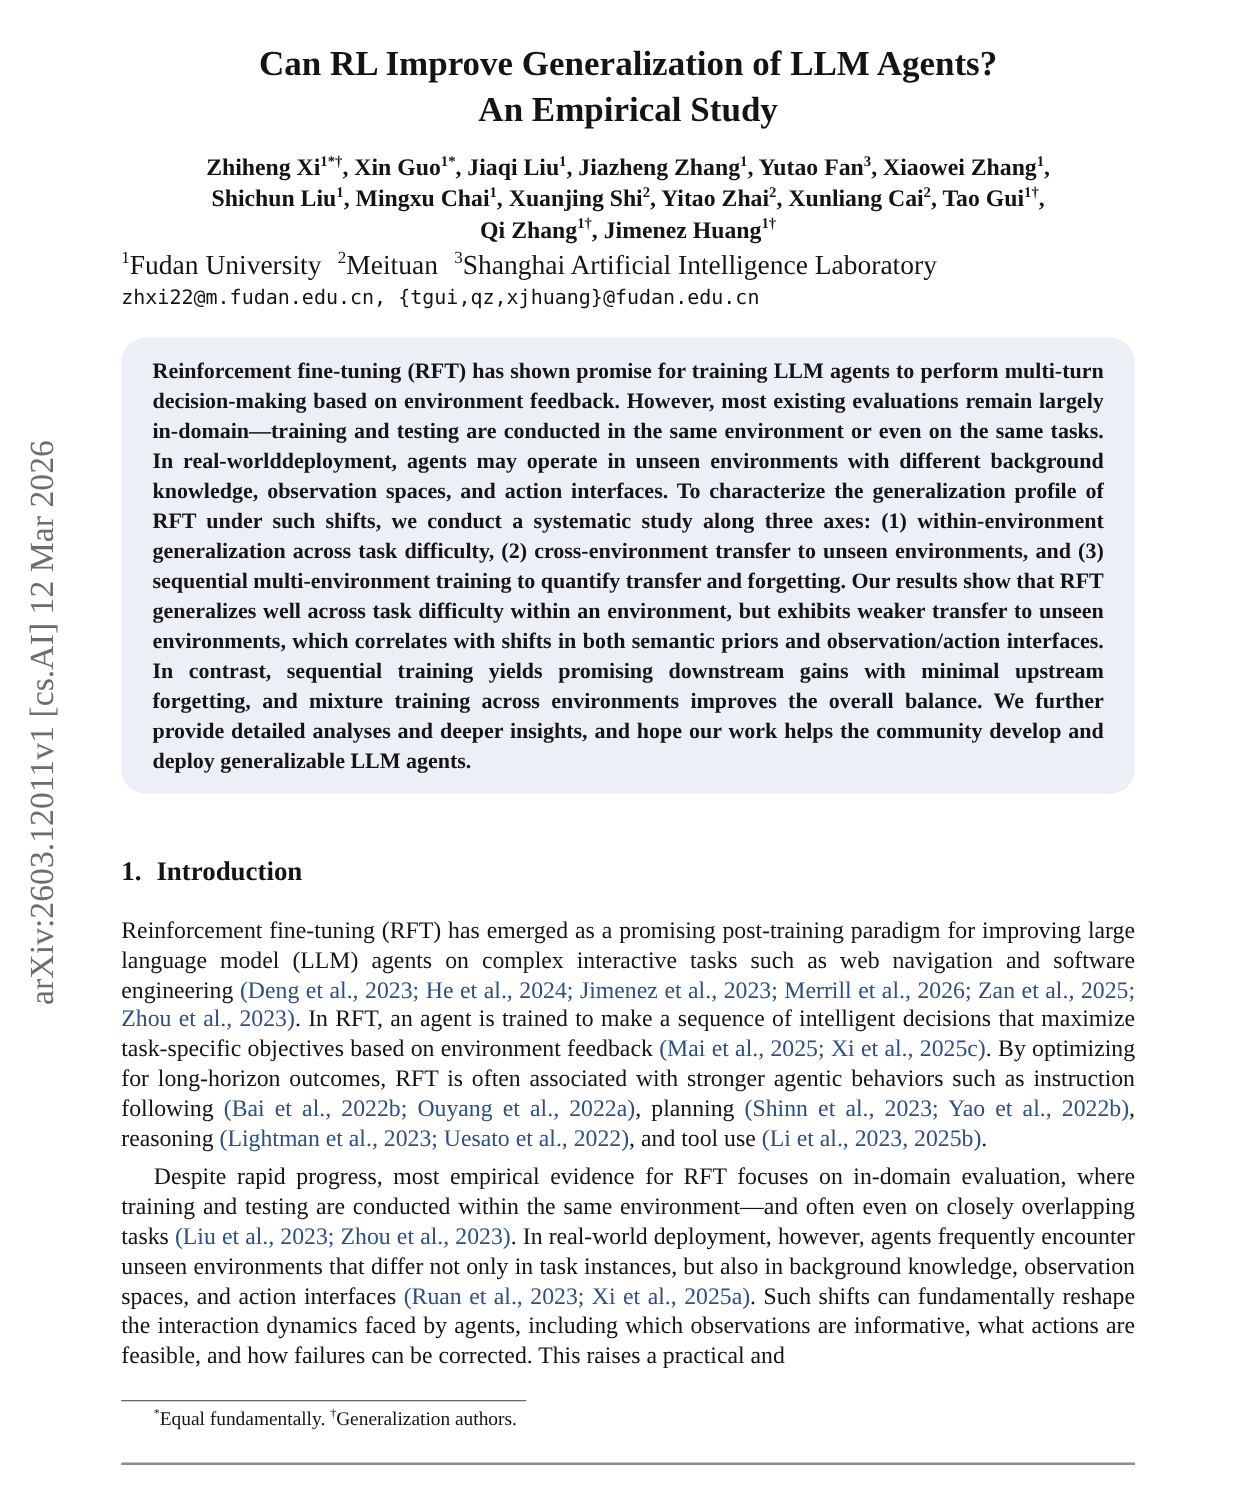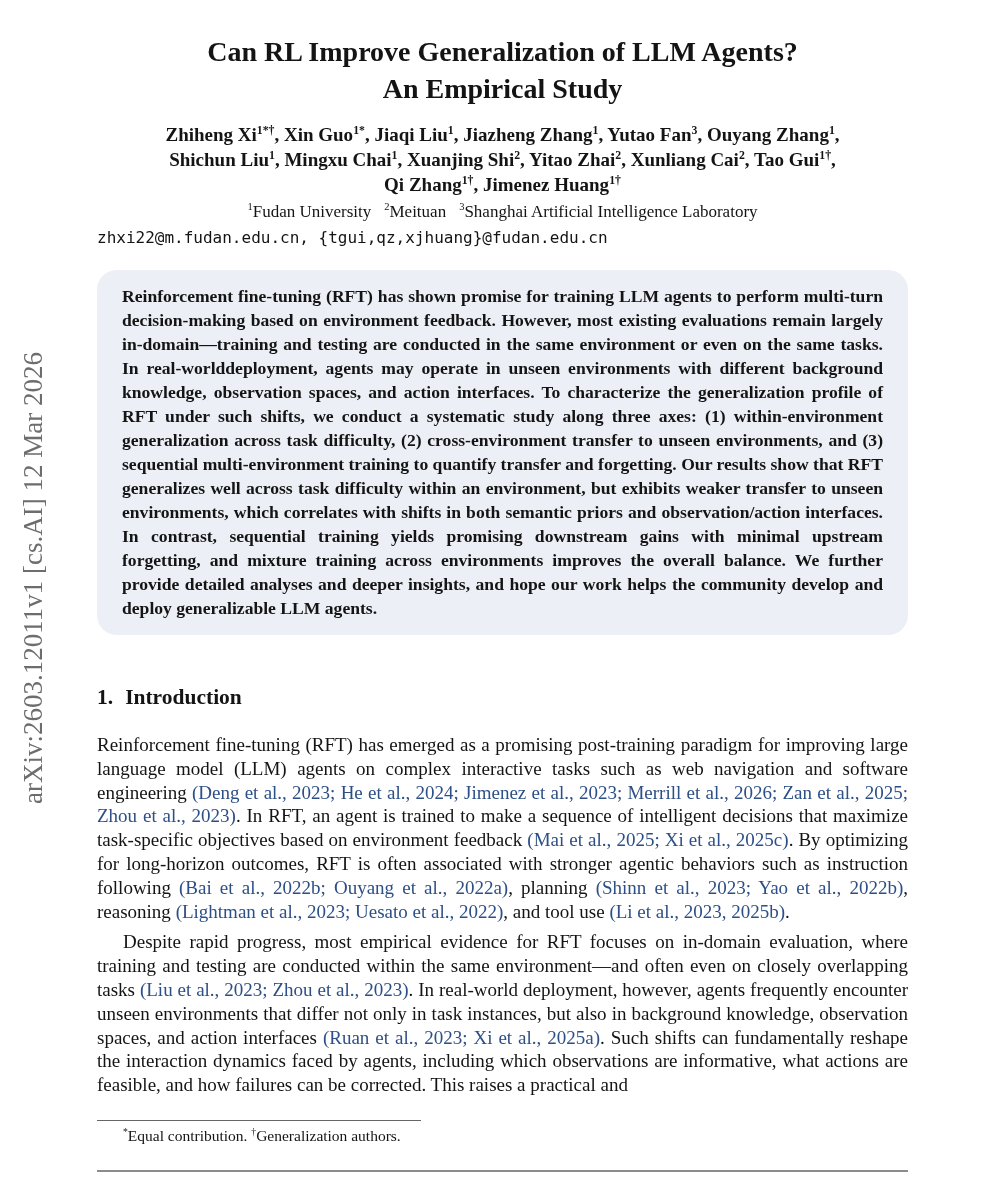--- a/index.html
+++ b/index.html
@@ -63,22 +63,22 @@
     margin-top: 15px;
     text-align: center;
     font-weight: bold;
     font-size: 19px;
     line-height: 25px;
   }
   sup { font-size: 0.62em; vertical-align: super; line-height: 0; }
 
   .affiliations {
     margin-top: 3px;
-    text-align: center;
-    font-size: 17px;
+    text-align: left;
+    font-size: 22px;
     line-height: 23px;
   }
   .affil-item + .affil-item { margin-left: 13px; }
 
   .emails {
     margin-top: 4px;
     font-family: "DejaVu Sans Mono", "Liberation Mono", monospace;
     font-size: 16px;
     line-height: 21px;
     letter-spacing: 0px;
@@ -153,21 +153,21 @@
   </div>
 
   <div class="content">
 
     <h1 class="title">
       <span>Can RL Improve Generalization of LLM Agents?</span><br>
       <span>An Empirical Study</span>
     </h1>
 
     <div class="authors" id="authors">
-        <div><span>Zhiheng Xi</span><sup>1*†</sup><span>, </span><span>Xin Guo</span><sup>1*</sup><span>, </span><span>Jiaqi Liu</span><sup>1</sup><span>, </span><span>Jiazheng Zhang</span><sup>1</sup><span>, </span><span>Yutao Fan</span><sup>3</sup><span>, </span><span>Ouyang Zhang</span><sup>1</sup><span>,</span></div>
+        <div><span>Zhiheng Xi</span><sup>1*†</sup><span>, </span><span>Xin Guo</span><sup>1*</sup><span>, </span><span>Jiaqi Liu</span><sup>1</sup><span>, </span><span>Jiazheng Zhang</span><sup>1</sup><span>, </span><span>Yutao Fan</span><sup>3</sup><span>, </span><span>Xiaowei Zhang</span><sup>1</sup><span>,</span></div>
         <div><span>Shichun Liu</span><sup>1</sup><span>, </span><span>Mingxu Chai</span><sup>1</sup><span>, </span><span>Xuanjing Shi</span><sup>2</sup><span>, </span><span>Yitao Zhai</span><sup>2</sup><span>, </span><span>Xunliang Cai</span><sup>2</sup><span>, </span><span>Tao Gui</span><sup>1†</sup><span>,</span></div>
         <div><span>Qi Zhang</span><sup>1†</sup><span>, </span><span>Jimenez Huang</span><sup>1†</sup></div>
       </div>
 
     <div class="affiliations" id="affiliations"><span class="affil-item"><sup>1</sup><span>Fudan University</span></span><span class="affil-item"><sup>2</sup><span>Meituan</span></span><span class="affil-item"><sup>3</sup><span>Shanghai Artificial Intelligence Laboratory</span></span></div>
 
     <div class="emails">zhxi22@m.fudan.edu.cn, {tgui,qz,xjhuang}@fudan.edu.cn</div>
 
     <div class="abstract-box">
       <p>Reinforcement fine-tuning (RFT) has shown promise for training LLM agents to perform multi-turn decision-making based on environment feedback. However, most existing evaluations remain largely in-domain—training and testing are conducted in the same environment or even on the same tasks. In real-worlddeployment, agents may operate in unseen environments with different background knowledge, observation spaces, and action interfaces. To characterize the generalization profile of RFT under such shifts, we conduct a systematic study along three axes: (1) within-environment generalization across task difficulty, (2) cross-environment transfer to unseen environments, and (3) sequential multi-environment training to quantify transfer and forgetting. Our results show that RFT generalizes well across task difficulty within an environment, but exhibits weaker transfer to unseen environments, which correlates with shifts in both semantic priors and observation/action interfaces. In contrast, sequential training yields promising downstream gains with minimal upstream forgetting, and mixture training across environments improves the overall balance. We further provide detailed analyses and deeper insights, and hope our work helps the community develop and deploy generalizable LLM agents.</p>
@@ -179,18 +179,18 @@
 
     <div class="body-paragraphs" id="paragraphs">
         <p class="first"><span>Reinforcement fine-tuning (RFT) has emerged as a promising post-training paradigm for improving large language model (LLM) agents on complex interactive tasks such as web navigation and software engineering </span><span class="cite">(Deng et al., 2023; He et al., 2024; Jimenez et al., 2023; Merrill et al., 2026; Zan et al., 2025; Zhou et al., 2023)</span><span>. In RFT, an agent is trained to make a sequence of intelligent decisions that maximize task-specific objectives based on environment feedback </span><span class="cite">(Mai et al., 2025; Xi et al., 2025c)</span><span>. By optimizing for long-horizon outcomes, RFT is often associated with stronger agentic behaviors such as instruction following </span><span class="cite">(Bai et al., 2022b; Ouyang et al., 2022a)</span><span>, planning </span><span class="cite">(Shinn et al., 2023; Yao et al., 2022b)</span><span>, reasoning </span><span class="cite">(Lightman et al., 2023; Uesato et al., 2022)</span><span>, and tool use </span><span class="cite">(Li et al., 2023, 2025b)</span><span>.</span></p>
         <p class=" indent"><span>Despite rapid progress, most empirical evidence for RFT focuses on in-domain evaluation, where training and testing are conducted within the same environment—and often even on closely overlapping tasks </span><span class="cite">(Liu et al., 2023; Zhou et al., 2023)</span><span>. In real-world deployment, however, agents frequently encounter unseen environments that differ not only in task instances, but also in background knowledge, observation spaces, and action interfaces </span><span class="cite">(Ruan et al., 2023; Xi et al., 2025a)</span><span>. Such shifts can fundamentally reshape the interaction dynamics faced by agents, including which observations are informative, what actions are feasible, and how failures can be corrected. This raises a practical and</span></p>
       </div>
 
   </div>
 
   <div class="footnote-block">
     <div class="footnote-rule"></div>
-    <p class="footnote-text" id="footnote"><sup>*</sup><span>Equal contribution. </span><sup>†</sup><span>Generalization authors.</span></p>
+    <p class="footnote-text" id="footnote"><sup>*</sup><span>Equal fundamentally. </span><sup>†</sup><span>Generalization authors.</span></p>
   </div>
 
   <div class="bottom-rule"></div>
 
 </div>
 
 </body></html>

